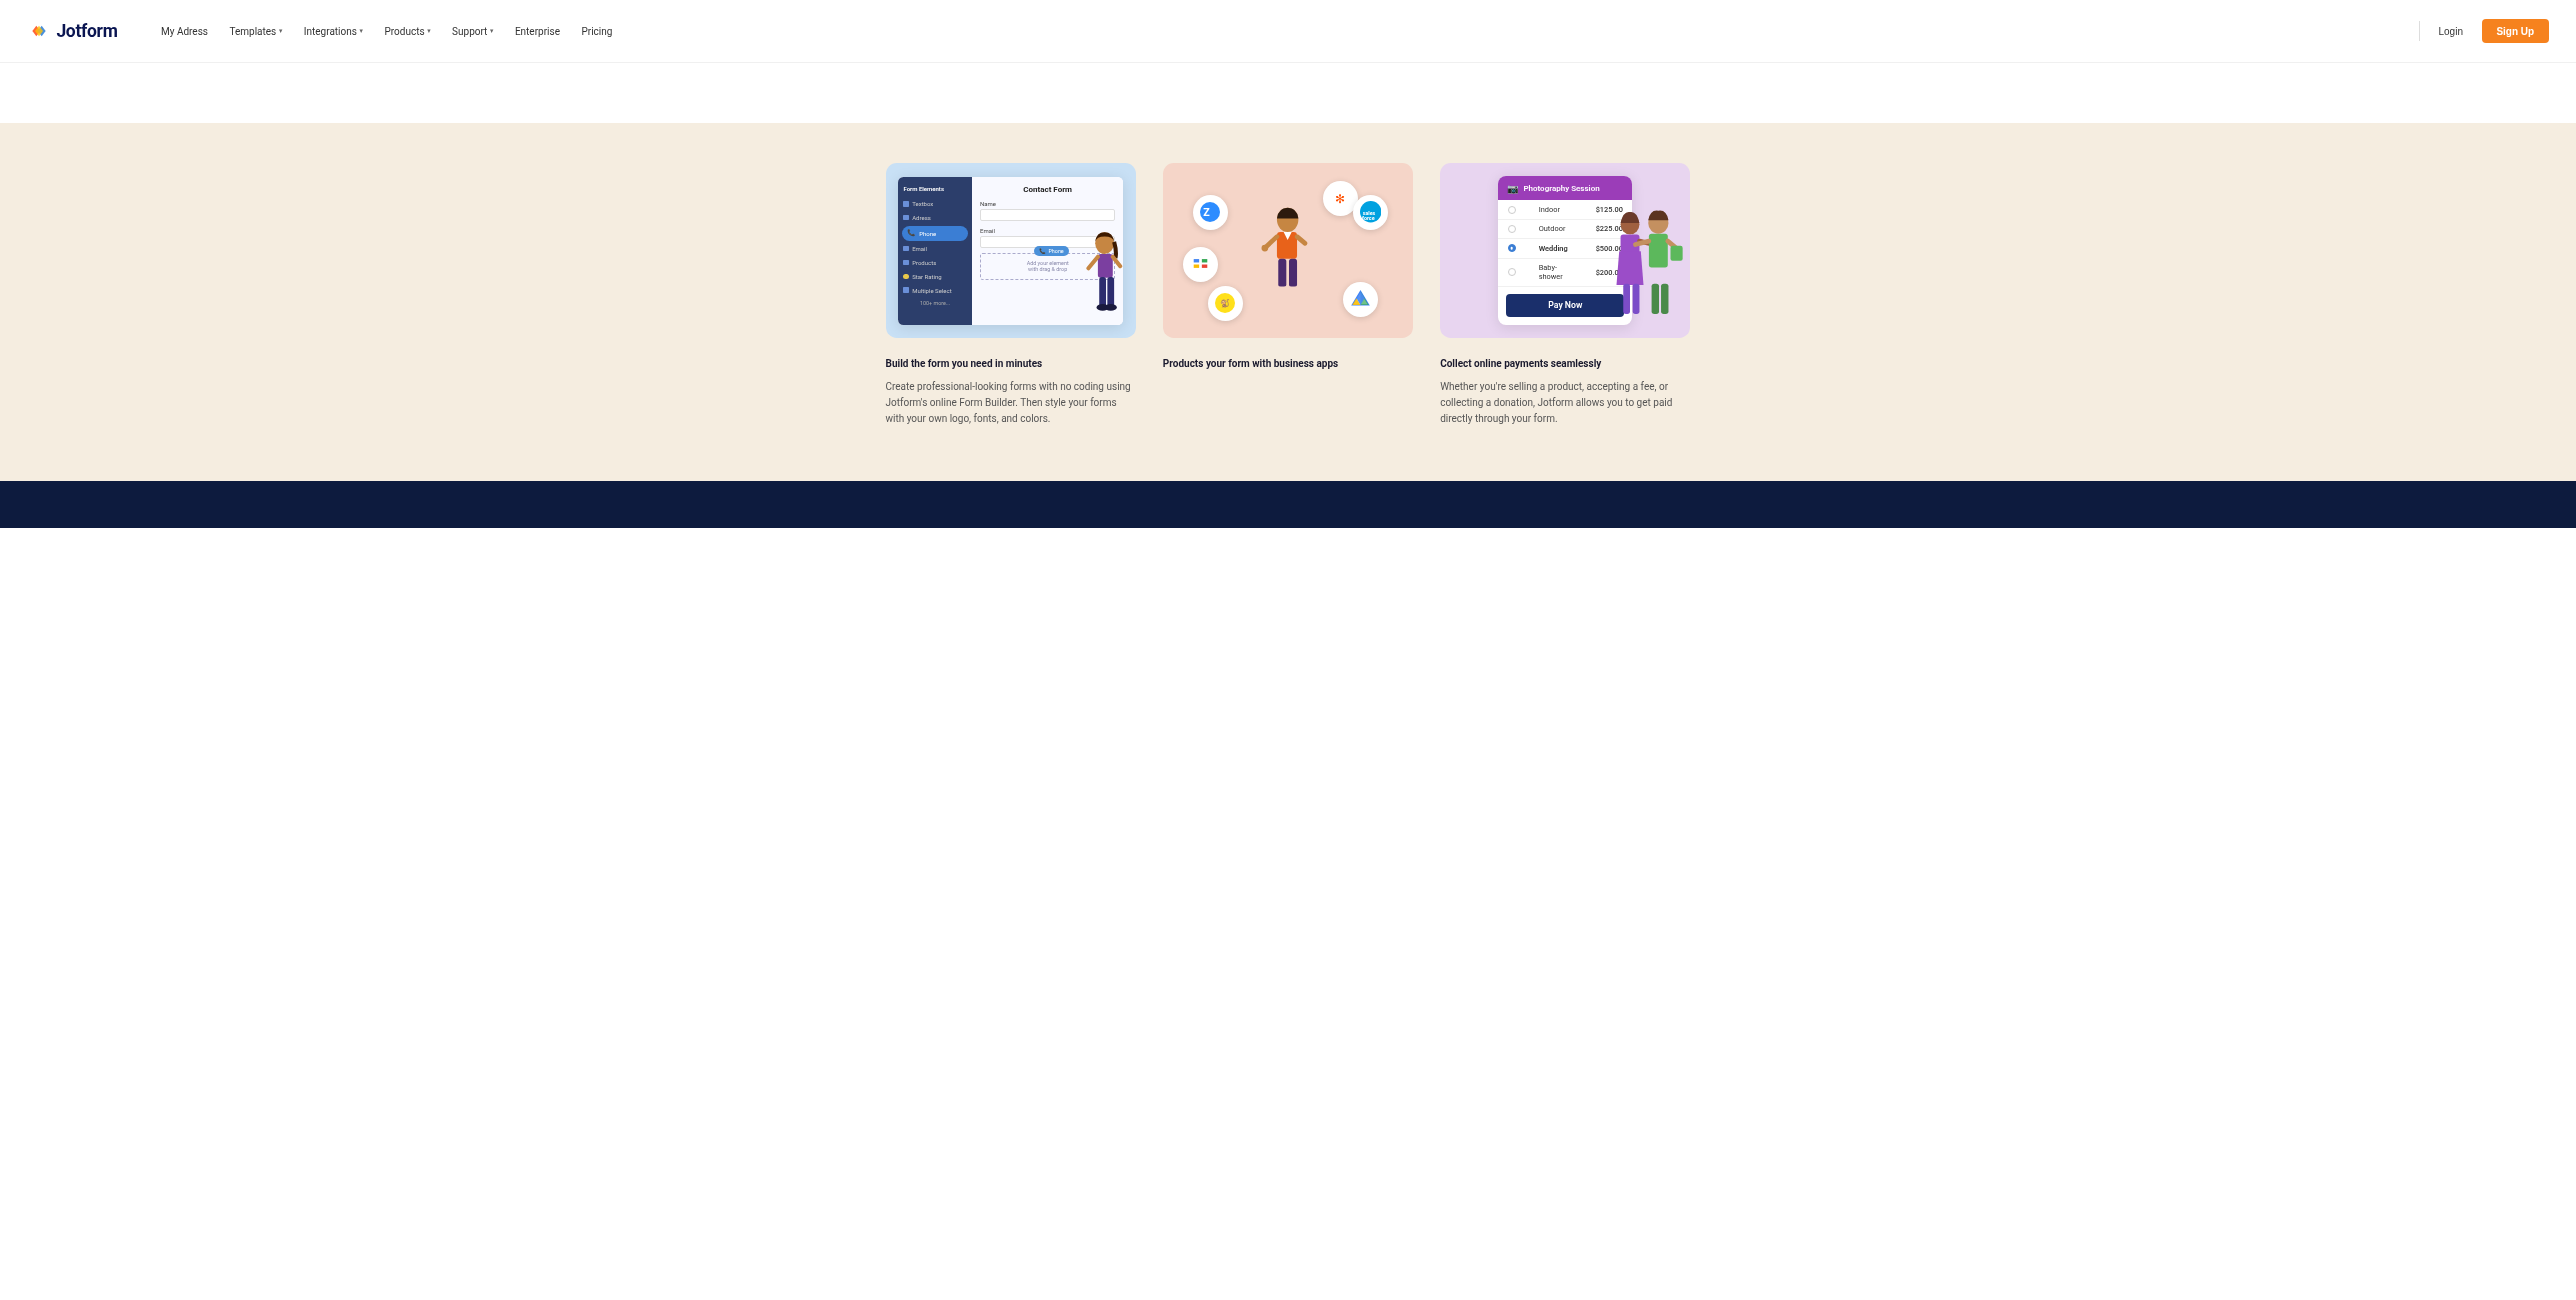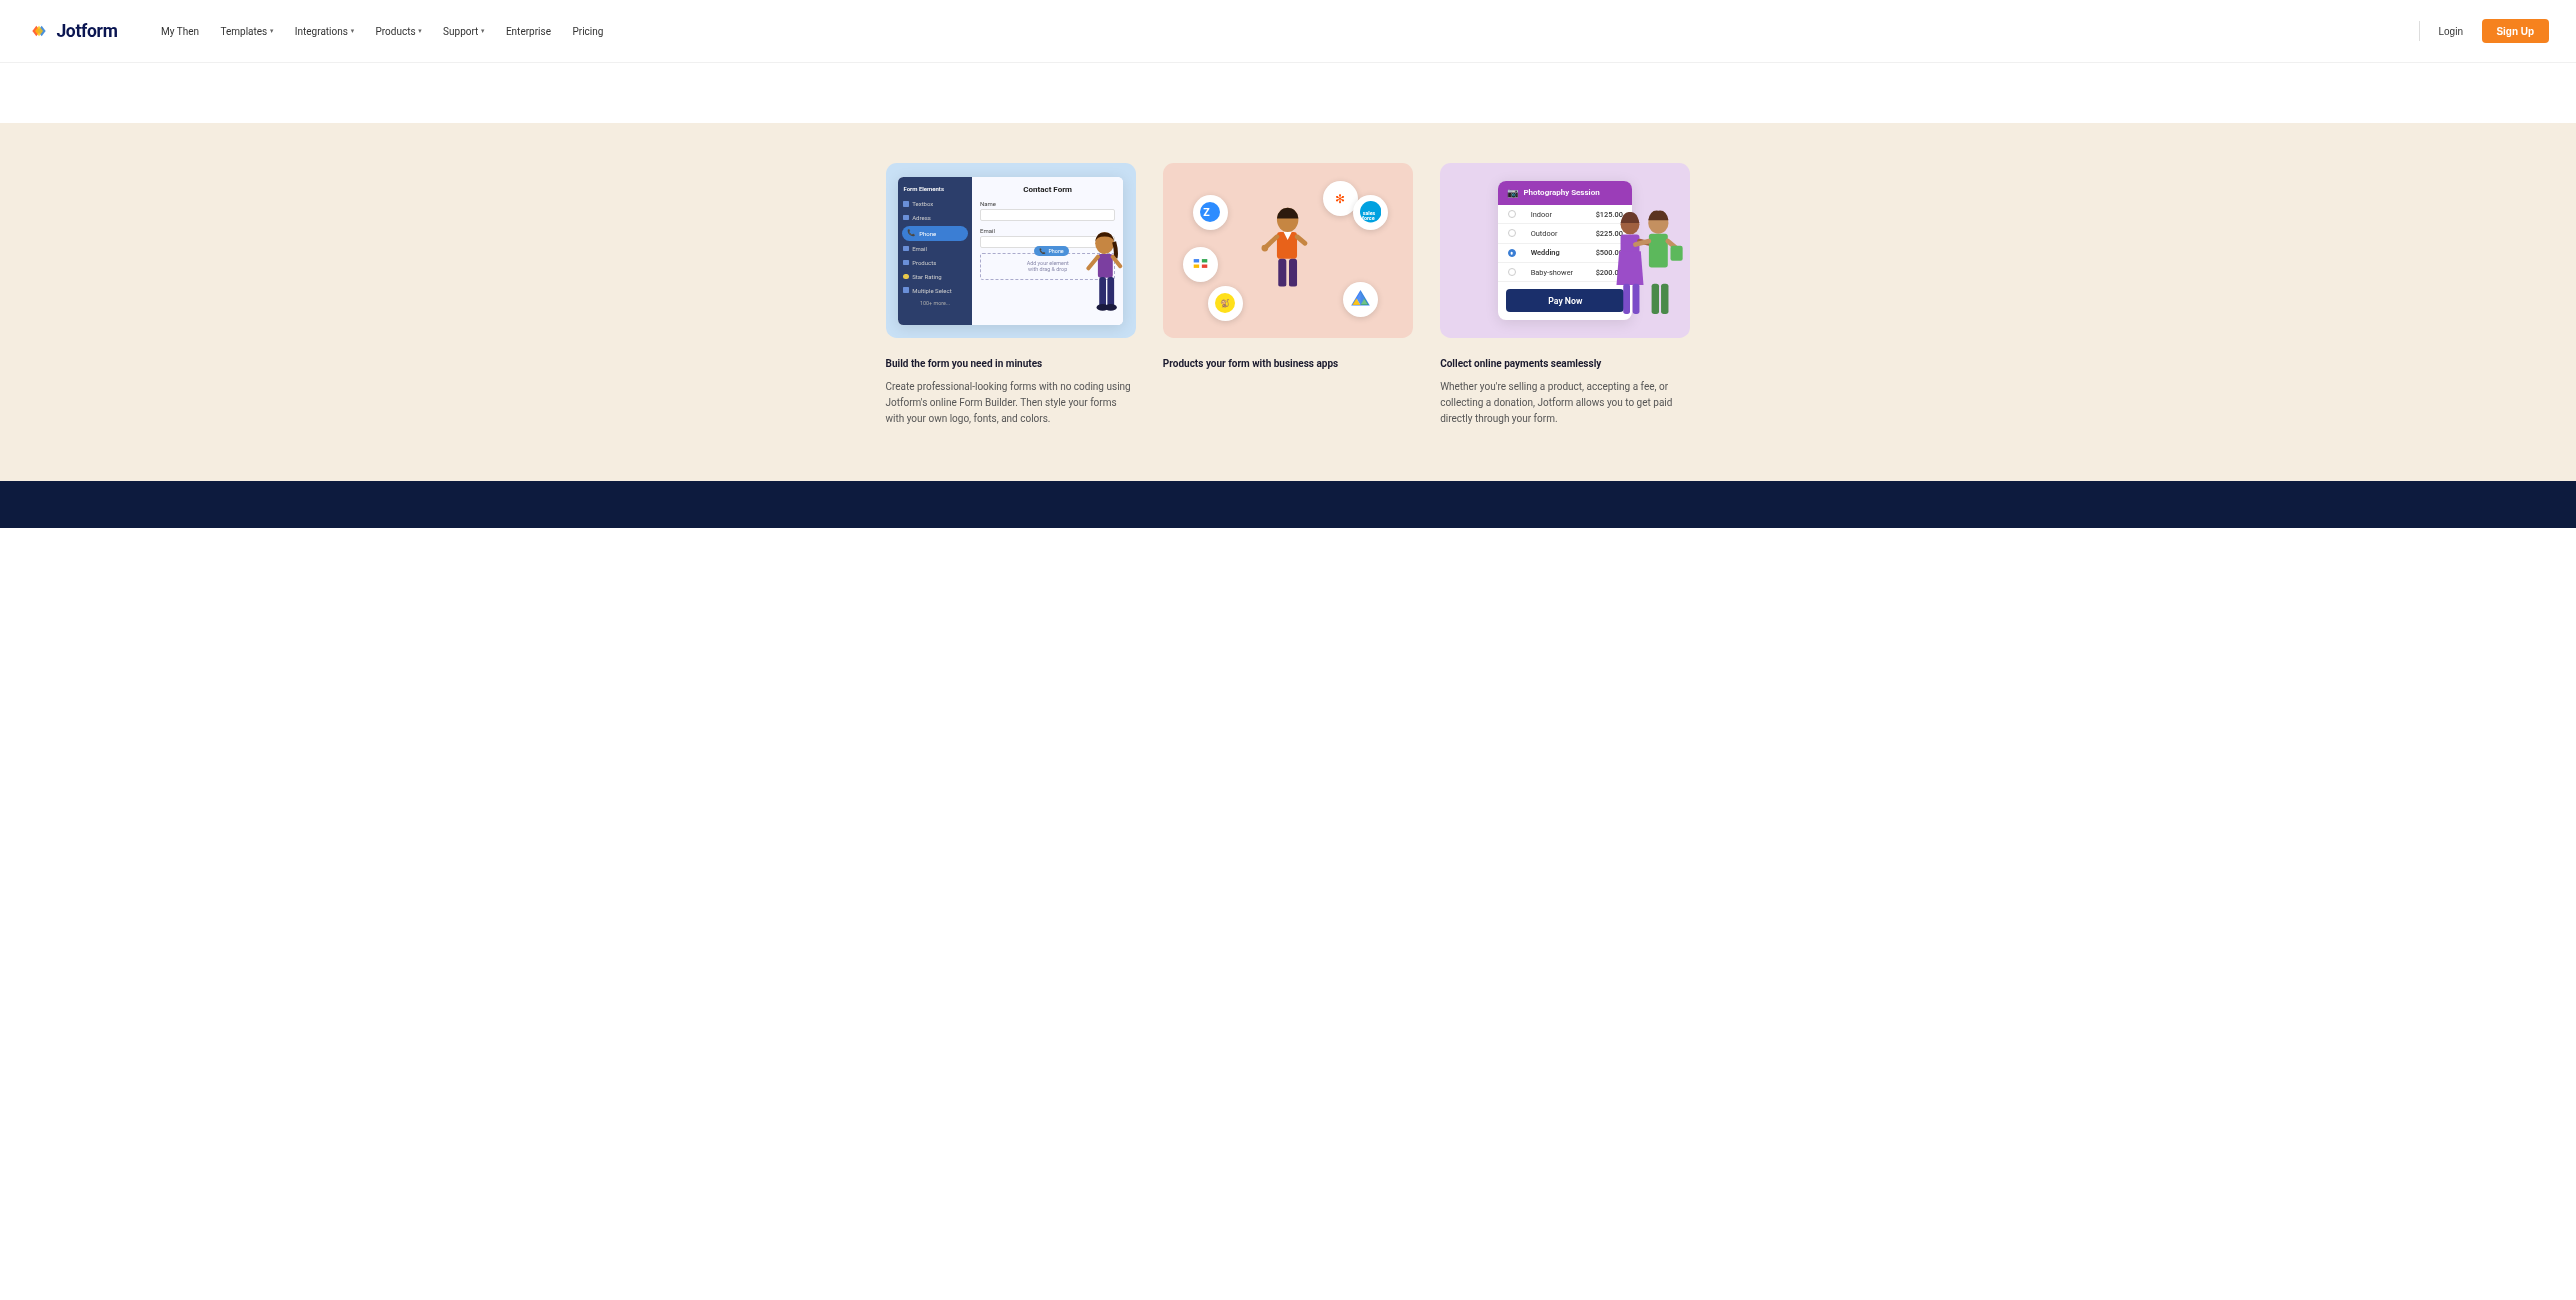--- a/index.html
+++ b/index.html
@@ -251,21 +251,21 @@
       font-size: 8px;
       font-weight: 600;
     }
     .pm-camera-icon {
       font-size: 9.4px;
     }
     .pm-option {
       display: flex;
       align-items: center;
       padding: 4.7px 9.4px;
-      gap: 15px;
+      gap: 23px;
       border-bottom: 0.7px solid #f0f0f0;
     }
     .pm-radio {
       width: 8px;
       height: 8px;
       border-radius: 50%;
       border: 1.3px solid #ccc;
       flex-shrink: 0;
     }
     .pm-radio.selected {
@@ -312,21 +312,21 @@
       <rect width="36" height="36" rx="6" fill="white"></rect>
       <path d="M8 18 L14 10 L20 18 L14 26 Z" fill="#FF6636"></path>
       <path d="M16 18 L22 10 L28 18 L22 26 Z" fill="#4A90D9"></path>
       <path d="M12 18 L18 10 L24 18 L18 26 Z" fill="#FFC107" opacity="0.8"></path>
     </svg>
     <span class="logo-text">Jotform</span>
   </a>
 
   <nav>
     <a class="nav-item">
-      <span>My Then</span>
+      <span>My Adress</span>
     </a>
     <a class="nav-item">
       <span>Templates</span>
       <span class="nav-chevron">▾</span>
     </a>
     <a class="nav-item">
       <span>Integrations</span>
       <span class="nav-chevron">▾</span>
     </a>
     <a class="nav-item">

